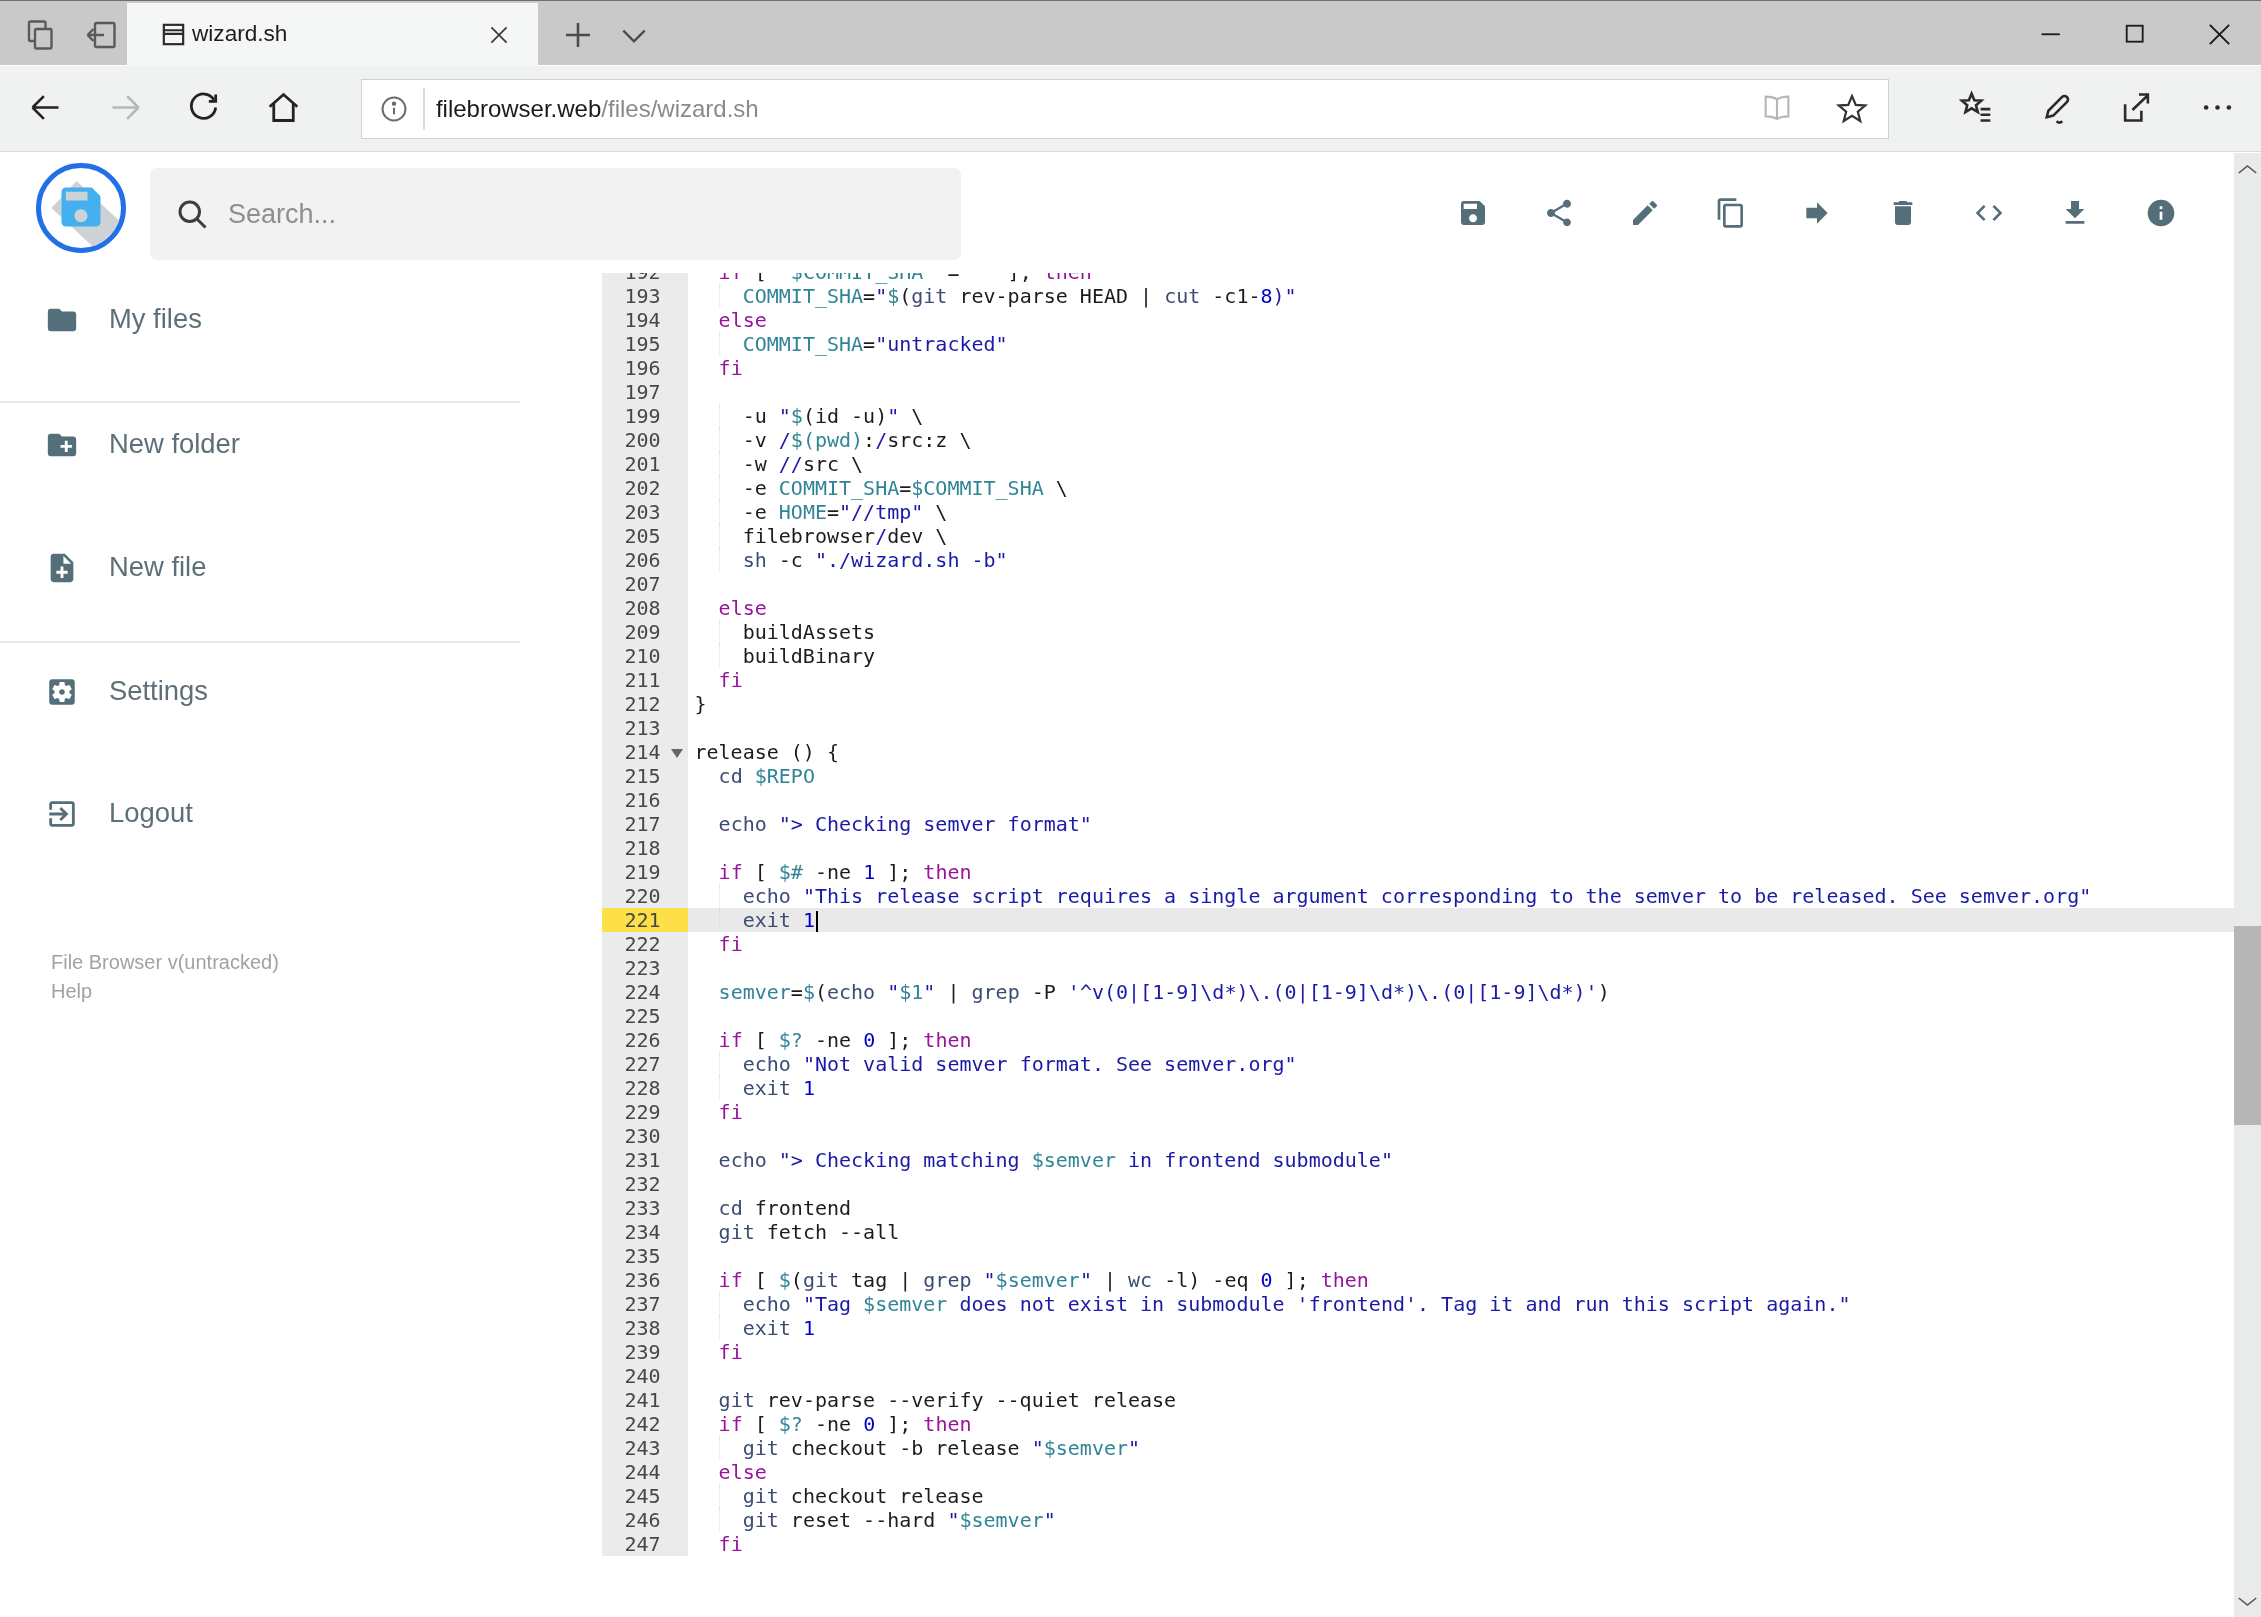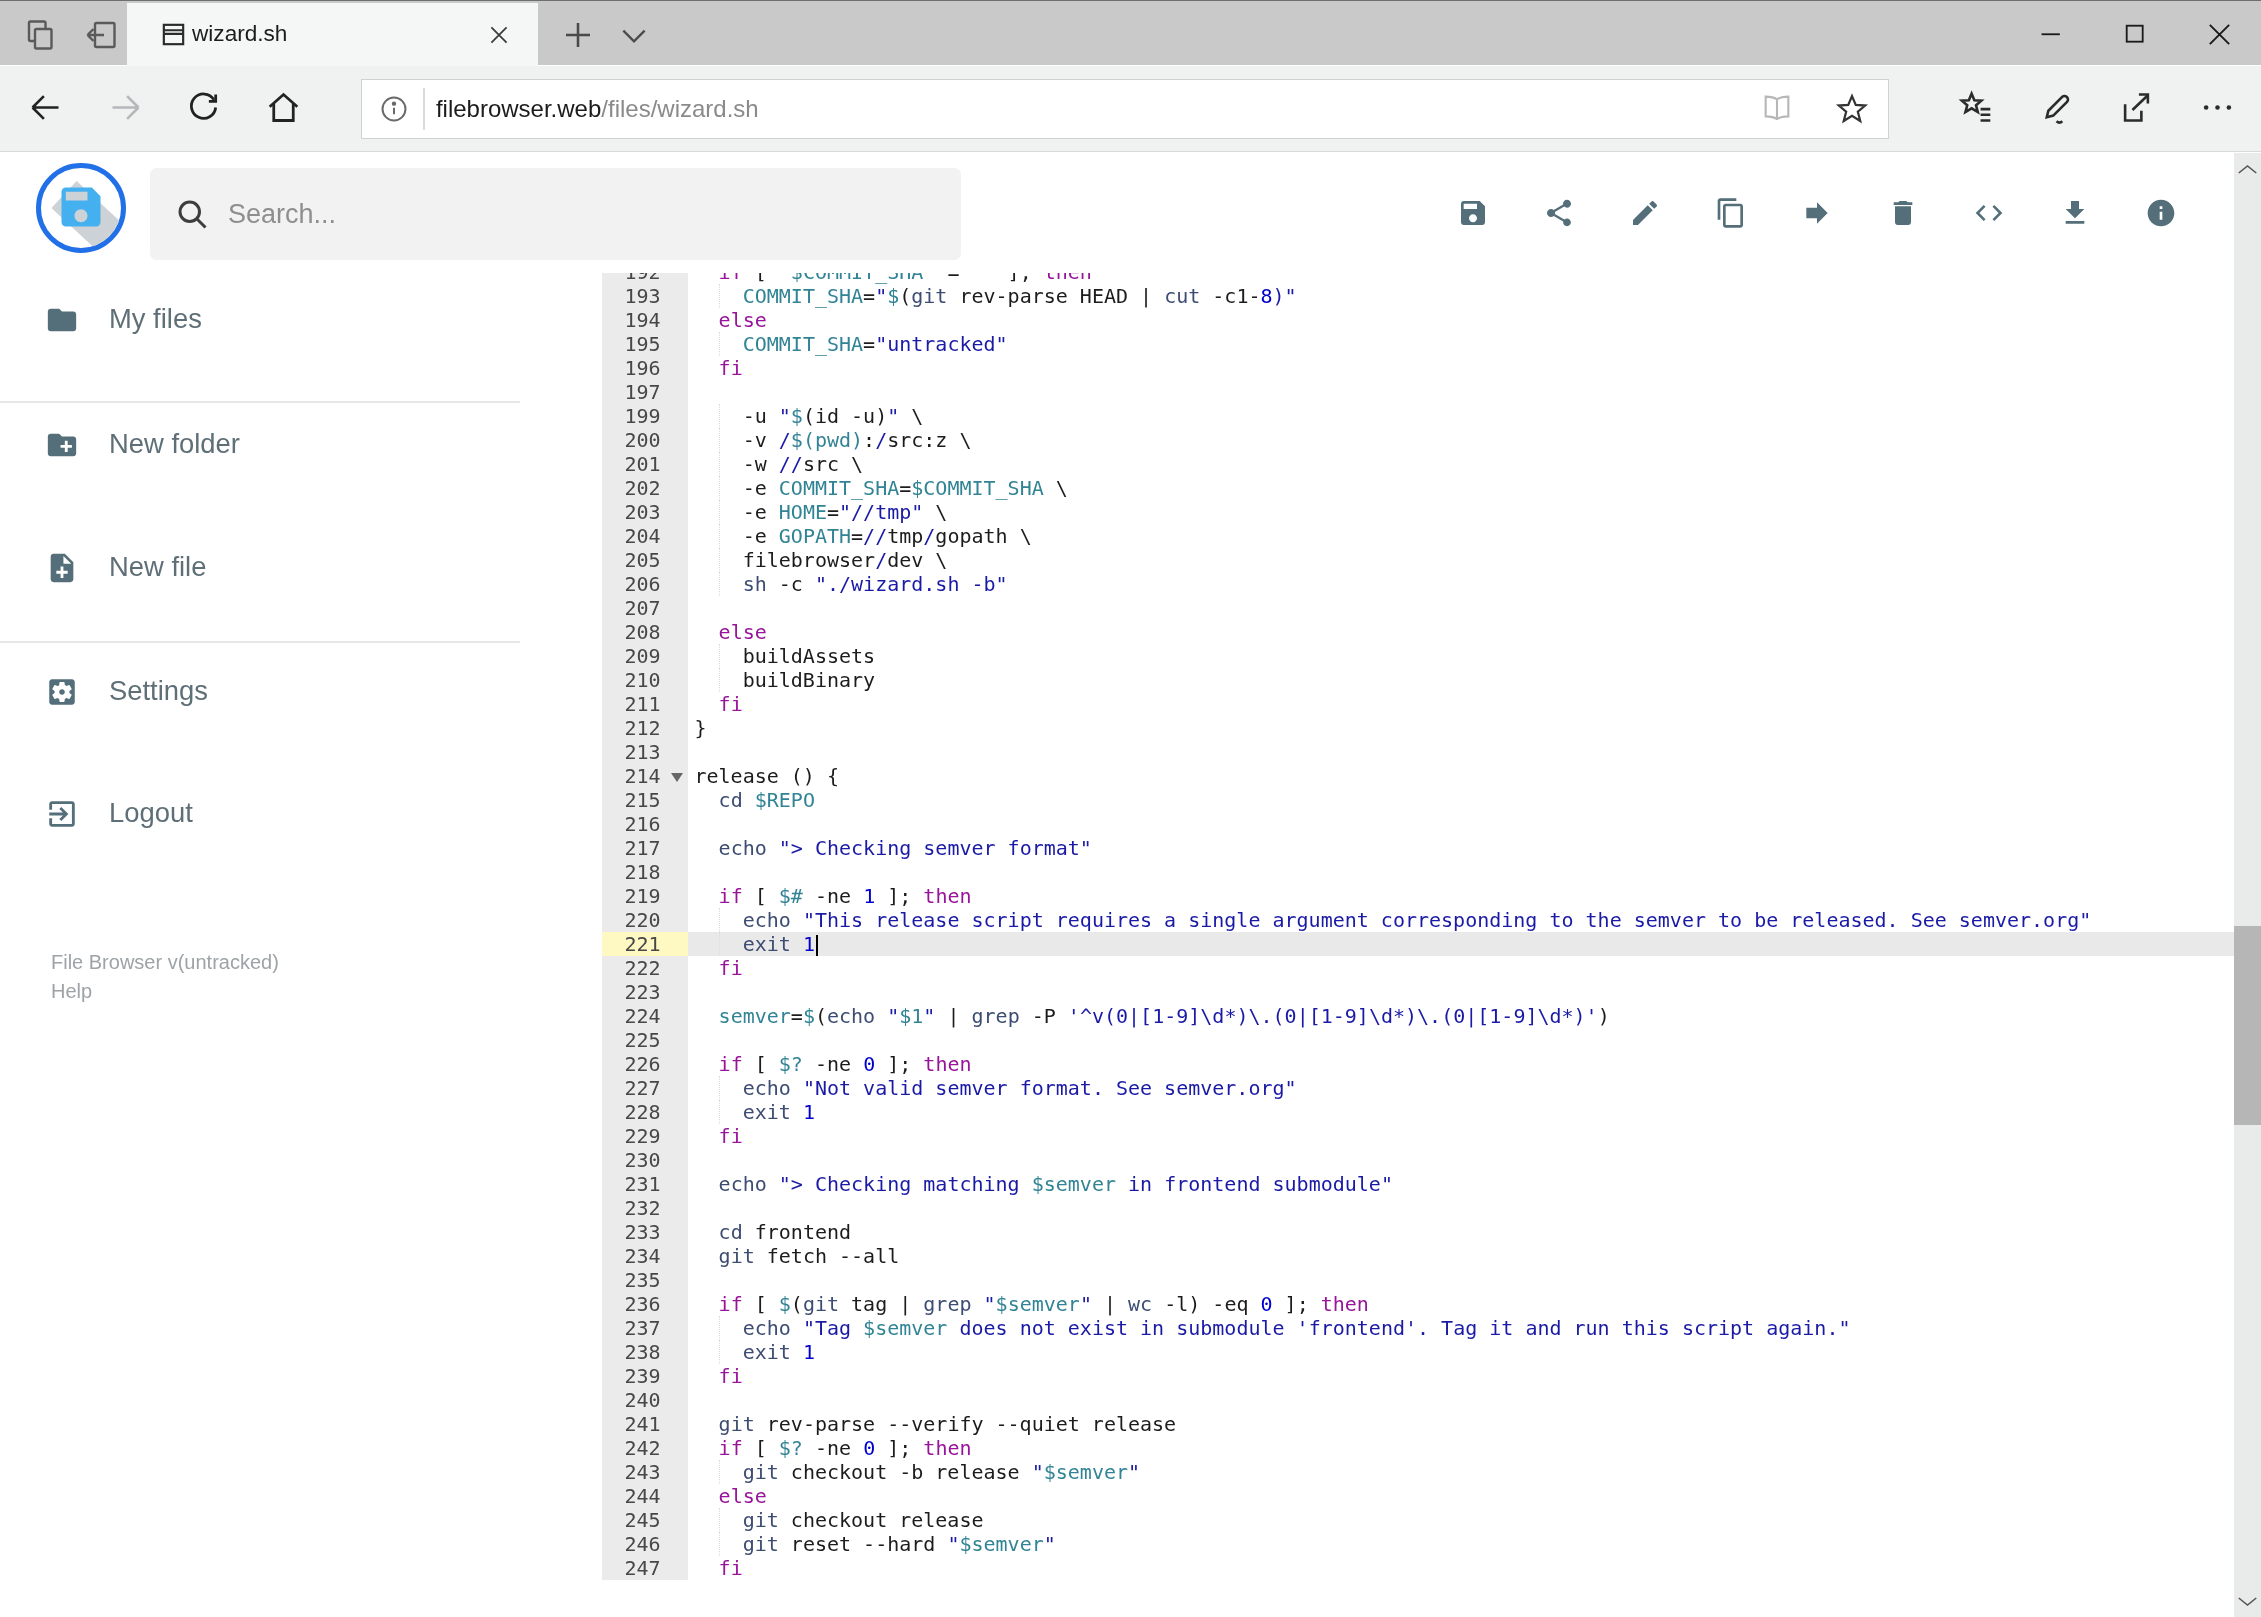--- a/index.html
+++ b/index.html
@@ -46,21 +46,21 @@
   #footer-help { cursor:pointer; }
 
   
   #editor { left:602px; top:273px; width:1632px; height:1344px; overflow:hidden; background:#fff; }
   #code-lines { position:relative; top:-13px; font-family:"DejaVu Sans Mono", monospace; font-size:20px; line-height:24px; }
   .row { display:flex; height:24px; white-space:pre; }
   .row .ln { width:86px; background:#ebebeb; color:#474747; text-align:right;
              padding-right:27.4px; flex:0 0 86px; position:relative; cursor:pointer; }
   .row .code { flex:1; padding-left:6.5px; position:relative; cursor:text; }
   .row.active { background:#e9e9e9; }
-  .row.active .ln { background:#fef9c3; }
+  .row.active .ln { background:#fde047; }
   .fold { position:absolute; right:4.8px; top:9px; width:0; height:0;
           border-left:6.5px solid transparent; border-right:6.5px solid transparent; border-top:9px solid #666; }
   .guide { position:absolute; left:calc(6.5px + 2ch); top:0; bottom:0; border-left:1.6px dotted #dcdcdc; }
   .cursor { display:inline-block; width:2.4px; height:21px; background:#000; vertical-align:text-bottom; margin-left:0.8px; }
   .tk-p { color:#1c1c1c; }
   .tk-k { color:#98149b; }
   .tk-s { color:#1a1aa6; }
   .tk-v { color:#318495; }
   .tk-n { color:#0000cd; }
   .tk-b { color:#3c4c72; }
@@ -305,21 +305,20 @@
       <div class="row"><span class="ln">193</span><span class="code"><i class="guide"></i><span class="tk-p">    </span><span class="tk-v">COMMIT_SHA</span><span class="tk-p">=</span><span class="tk-s">"</span><span class="tk-v">$</span><span class="tk-p">(</span><span class="tk-b">git</span><span class="tk-p"> rev-parse HEAD | </span><span class="tk-b">cut</span><span class="tk-p"> -c1-</span><span class="tk-n">8</span><span class="tk-s">)"</span></span></div>
       <div class="row"><span class="ln">194</span><span class="code"><span class="tk-p">  </span><span class="tk-k">else</span></span></div>
       <div class="row"><span class="ln">195</span><span class="code"><i class="guide"></i><span class="tk-p">    </span><span class="tk-v">COMMIT_SHA</span><span class="tk-p">=</span><span class="tk-s">"untracked"</span></span></div>
       <div class="row"><span class="ln">196</span><span class="code"><span class="tk-p">  </span><span class="tk-k">fi</span></span></div>
       <div class="row"><span class="ln">197</span><span class="code"></span></div>
       <div class="row"><span class="ln">199</span><span class="code"><i class="guide"></i><span class="tk-p">    -u </span><span class="tk-s">"</span><span class="tk-v">$</span><span class="tk-p">(id -u)</span><span class="tk-s">"</span><span class="tk-p"> \</span></span></div>
       <div class="row"><span class="ln">200</span><span class="code"><i class="guide"></i><span class="tk-p">    -v </span><span class="tk-s">/</span><span class="tk-v">$(pwd)</span><span class="tk-p">:</span><span class="tk-s">/</span><span class="tk-p">src:z \</span></span></div>
       <div class="row"><span class="ln">201</span><span class="code"><i class="guide"></i><span class="tk-p">    -w </span><span class="tk-s">//</span><span class="tk-p">src \</span></span></div>
       <div class="row"><span class="ln">202</span><span class="code"><i class="guide"></i><span class="tk-p">    -e </span><span class="tk-v">COMMIT_SHA</span><span class="tk-p">=</span><span class="tk-v">$COMMIT_SHA</span><span class="tk-p"> \</span></span></div>
       <div class="row"><span class="ln">203</span><span class="code"><i class="guide"></i><span class="tk-p">    -e </span><span class="tk-v">HOME</span><span class="tk-p">=</span><span class="tk-s">"//tmp"</span><span class="tk-p"> \</span></span></div>
-      <div class="row"><span class="ln">204</span><span class="code"><i class="guide"></i><span class="tk-p">    -e </span><span class="tk-v">GOPATH</span><span class="tk-p">=</span><span class="tk-s">//</span><span class="tk-p">tmp</span><span class="tk-s">/</span><span class="tk-p">gopath \</span></span></div>
       <div class="row"><span class="ln">205</span><span class="code"><i class="guide"></i><span class="tk-p">    filebrowser</span><span class="tk-s">/</span><span class="tk-p">dev \</span></span></div>
       <div class="row"><span class="ln">206</span><span class="code"><i class="guide"></i><span class="tk-p">    </span><span class="tk-b">sh</span><span class="tk-p"> -c </span><span class="tk-s">"./wizard.sh -b"</span></span></div>
       <div class="row"><span class="ln">207</span><span class="code"></span></div>
       <div class="row"><span class="ln">208</span><span class="code"><span class="tk-p">  </span><span class="tk-k">else</span></span></div>
       <div class="row"><span class="ln">209</span><span class="code"><i class="guide"></i><span class="tk-p">    buildAssets</span></span></div>
       <div class="row"><span class="ln">210</span><span class="code"><i class="guide"></i><span class="tk-p">    buildBinary</span></span></div>
       <div class="row"><span class="ln">211</span><span class="code"><span class="tk-p">  </span><span class="tk-k">fi</span></span></div>
       <div class="row"><span class="ln">212</span><span class="code"><span class="tk-p">}</span></span></div>
       <div class="row"><span class="ln">213</span><span class="code"></span></div>
       <div class="row"><span class="ln">214<i class="fold"></i></span><span class="code"><span class="tk-p">release () {</span></span></div>

